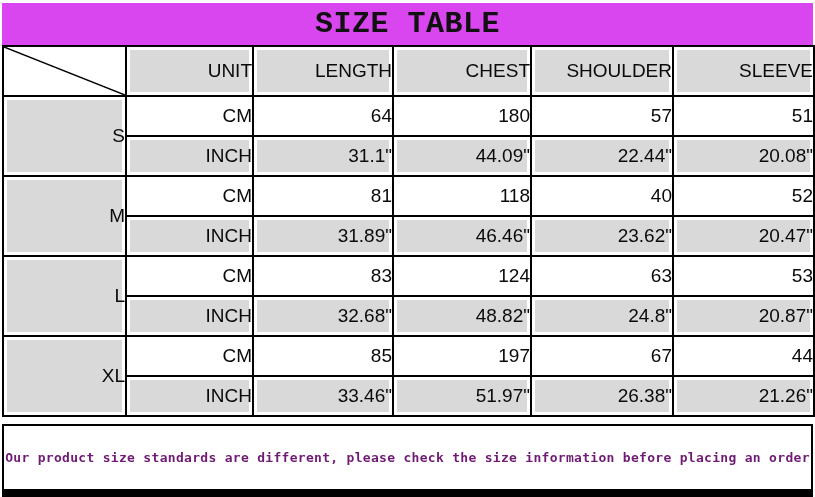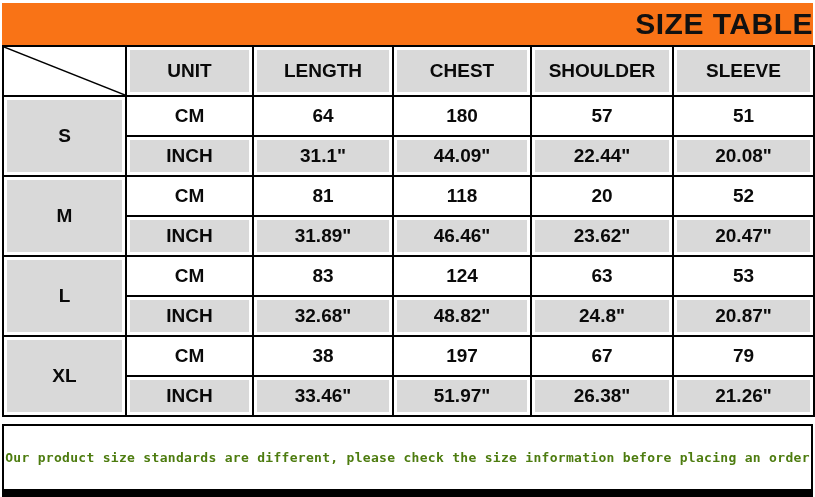--- a/index.html
+++ b/index.html
@@ -8,41 +8,42 @@
     background: #ffffff;
     font-family: "Liberation Sans", sans-serif;
     overflow: hidden;
   }
   .page {
     width: 815px; height: 497px;
     padding: 3px 2px 0 2px;
   }
   .title-bar {
     height: 42px;
-    background: #f97316;
+    background: #d946ef;
     display: flex;
     align-items: center;
-    justify-content: flex-end;
+    justify-content: center;
+    font-family: Liberation Mono, monospace;
   }
   .title-bar h1 {
     font-size: 30px;
     font-weight: bold;
     color: #111111;
     letter-spacing: 0.5px;
   }
   table.size-table {
     width: 811px;
     border-collapse: collapse;
     table-layout: fixed;
   }
   table.size-table td, table.size-table th {
     border: 2px solid #000000;
-    text-align: center;
+    text-align: right;
     vertical-align: middle;
-    font-weight: bold;
+    font-weight: normal;
     color: #0a0a0a;
     font-size: 19px;
     background: #ffffff;
   }
   table.size-table thead tr { height: 50px; }
   table.size-table tbody tr { height: 40px; }
   .gray {
     background: #d9d9d9 !important;
     box-shadow: inset 0 0 0 3px #ffffff;
   }
@@ -57,21 +58,21 @@
     background: #ffffff;
     display: flex;
     align-items: center;
     justify-content: center;
   }
   .footer-note p {
     font-family: "DejaVu Sans Mono", monospace;
     font-weight: bold;
     font-size: 13px;
     letter-spacing: 0.3px;
-    color: #4d7c0f;
+    color: #701a75;
     white-space: nowrap;
   }
 </style>
 </head>
 <body>
 
 <div class="page">
 
   <div class="title-bar">
     <h1>SIZE TABLE</h1>
@@ -114,21 +115,21 @@
           <td class="gray">31.1"</td>
           <td class="gray">44.09"</td>
           <td class="gray">22.44"</td>
           <td class="gray">20.08"</td>
         </tr>
         <tr>
           <td rowspan="2" class="gray size-cell">M</td>
           <td>CM</td>
           <td>81</td>
           <td>118</td>
-          <td>20</td>
+          <td>40</td>
           <td>52</td>
         </tr>
         <tr>
           <td class="gray">INCH</td>
           <td class="gray">31.89"</td>
           <td class="gray">46.46"</td>
           <td class="gray">23.62"</td>
           <td class="gray">20.47"</td>
         </tr>
         <tr>
@@ -142,24 +143,24 @@
         <tr>
           <td class="gray">INCH</td>
           <td class="gray">32.68"</td>
           <td class="gray">48.82"</td>
           <td class="gray">24.8"</td>
           <td class="gray">20.87"</td>
         </tr>
         <tr>
           <td rowspan="2" class="gray size-cell">XL</td>
           <td>CM</td>
-          <td>38</td>
+          <td>85</td>
           <td>197</td>
           <td>67</td>
-          <td>79</td>
+          <td>44</td>
         </tr>
         <tr>
           <td class="gray">INCH</td>
           <td class="gray">33.46"</td>
           <td class="gray">51.97"</td>
           <td class="gray">26.38"</td>
           <td class="gray">21.26"</td>
         </tr>
       </tbody>
   </table>

